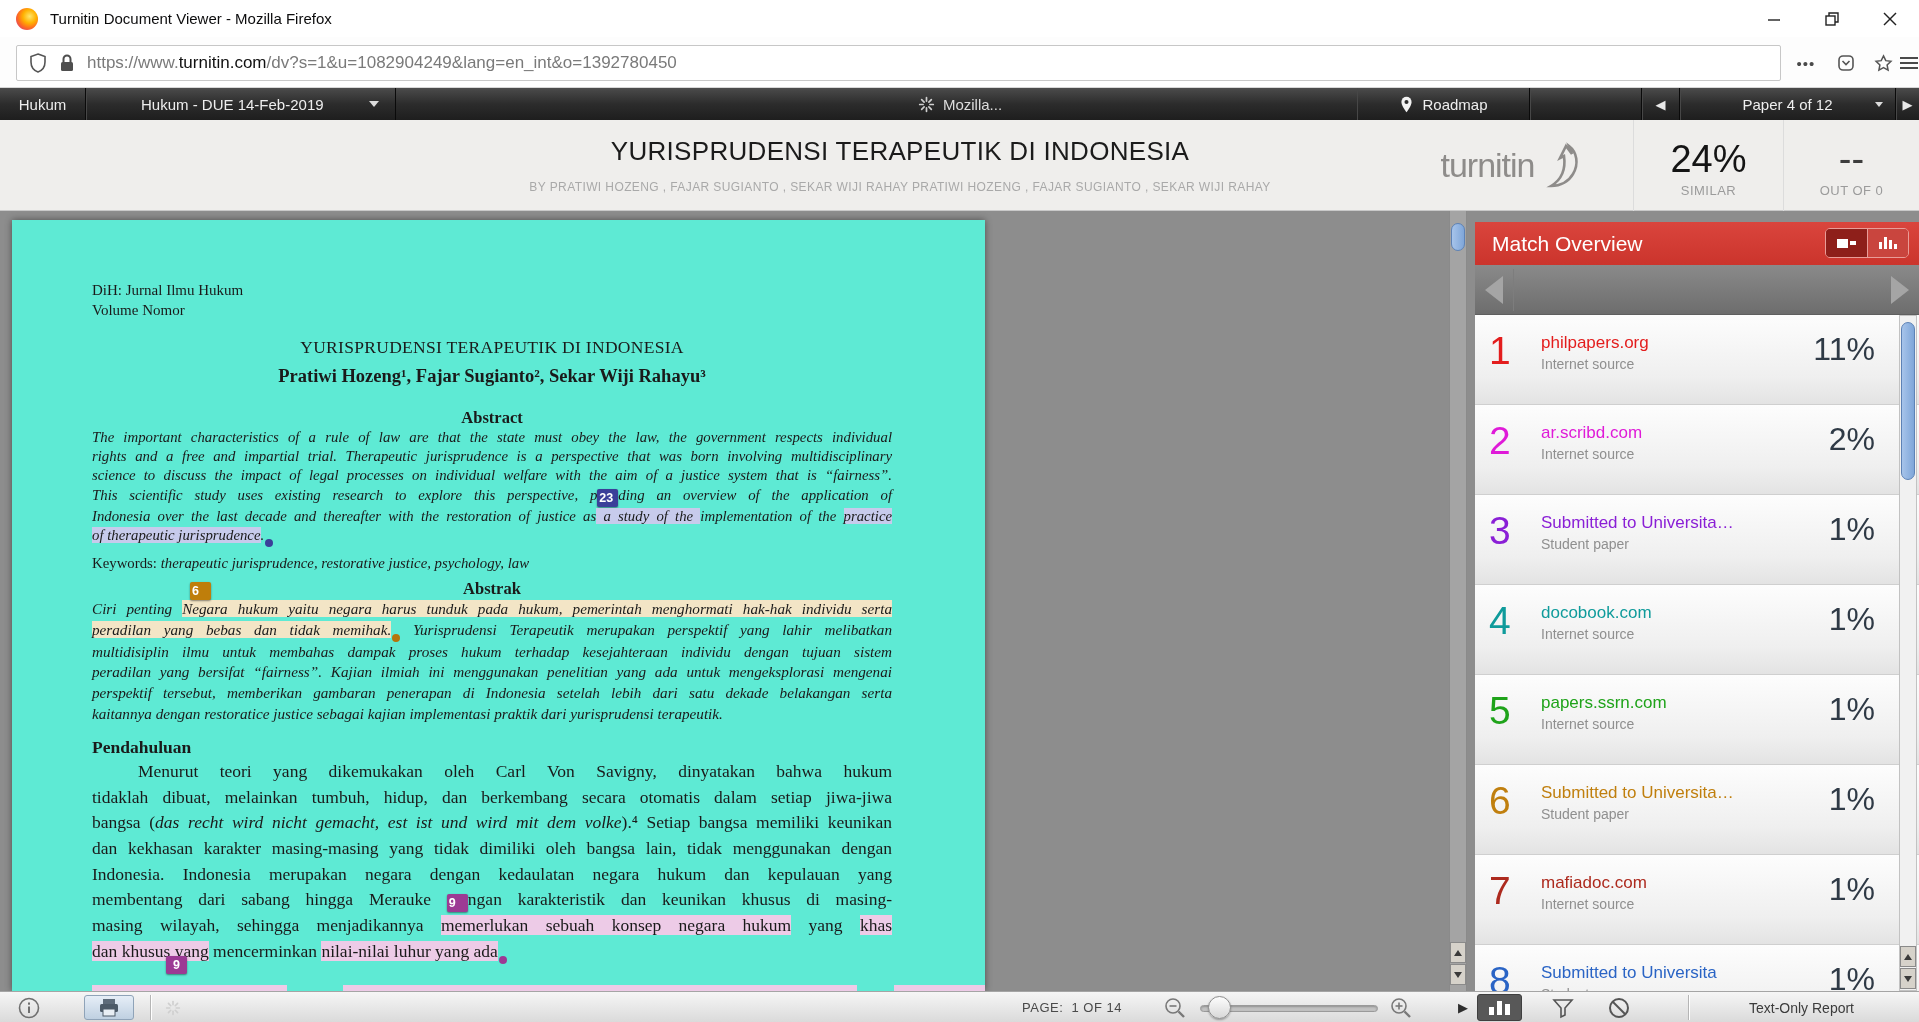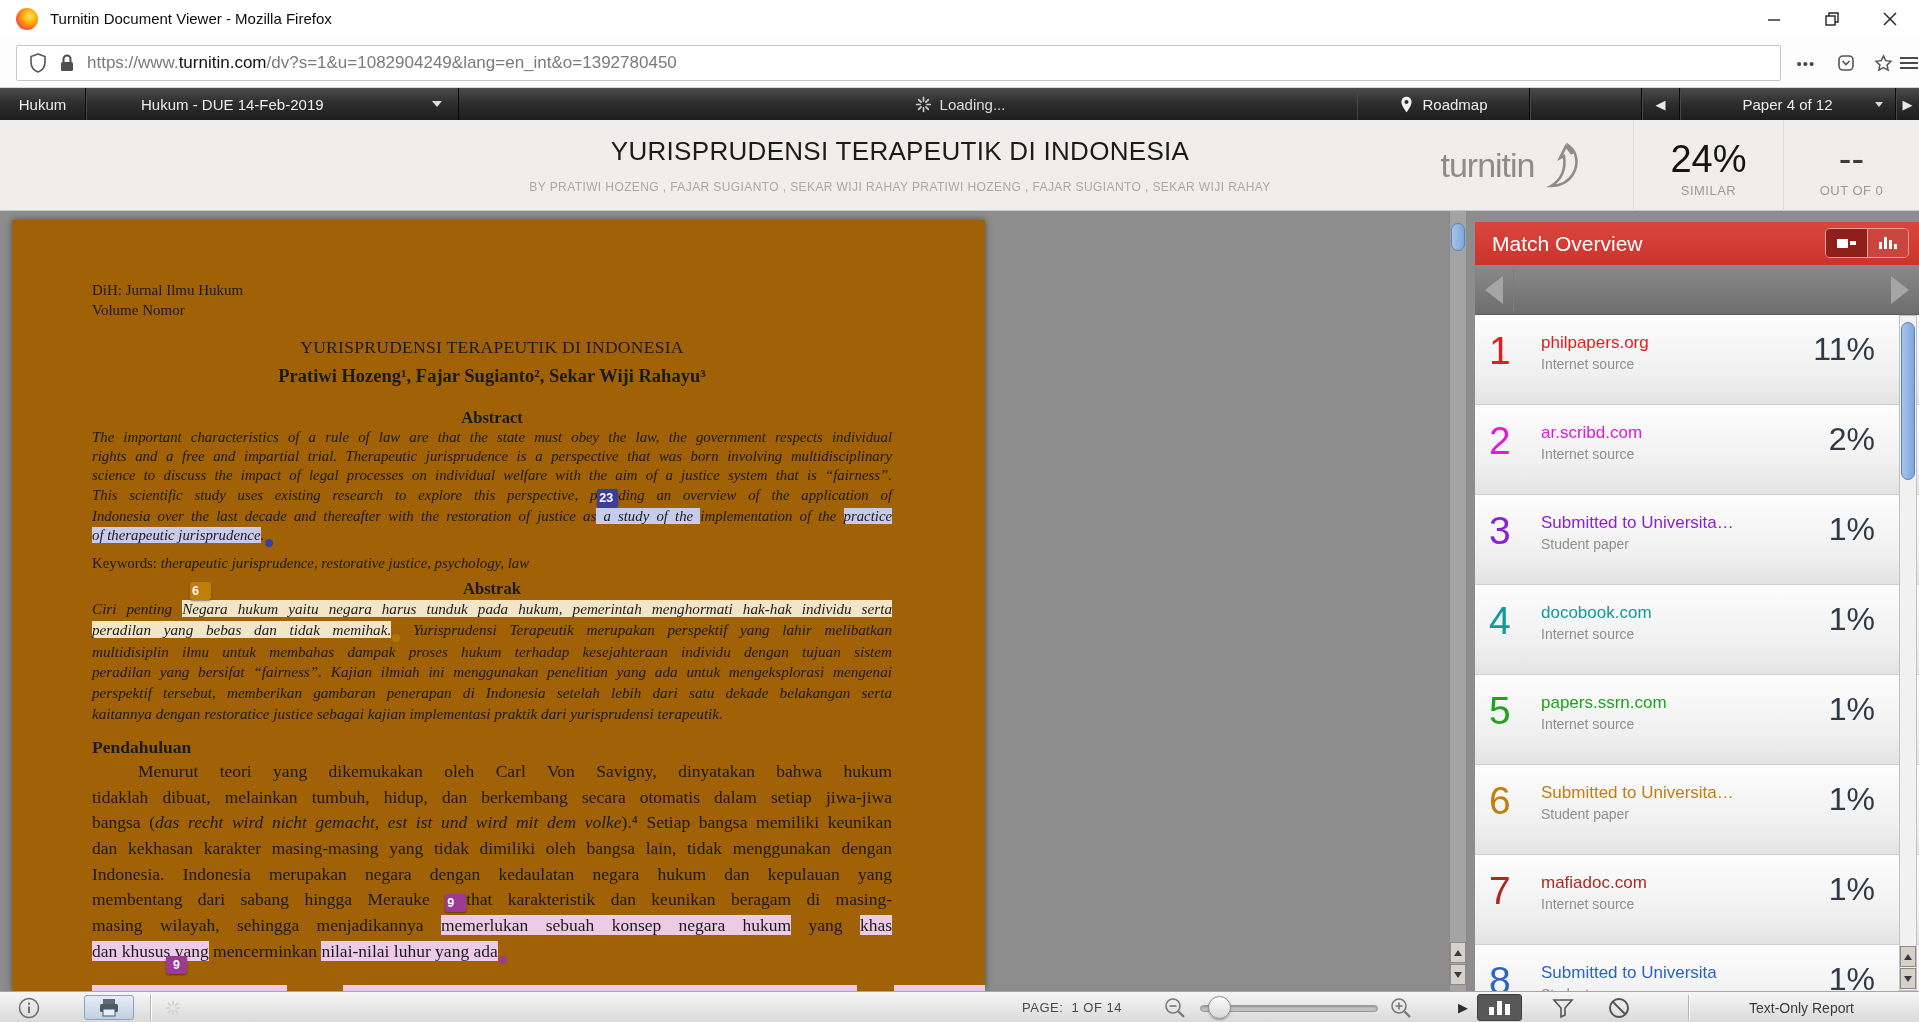--- a/index.html
+++ b/index.html
@@ -54,21 +54,21 @@
   .logo-word { font-size:34px; color:#8e8c8a; letter-spacing:-1px; }
   .hdr-stat { position:absolute; top:0; height:91px; text-align:center; border-left:1px solid #dcdcdc; }
   .stat-sim { left:1633px; width:150px; }
   .stat-grade { left:1783px; width:136px; }
   .stat-big { margin-top:18px; font-size:38px; color:#141414; }
   .stat-big.gray { color:#3d3d3d; }
   .stat-sub { margin-top:2px; font-size:13px; color:#9b9b9b; letter-spacing:.5px; }
 
   
   .viewport { position:absolute; left:0; top:211px; width:1919px; height:780px; background:#8d8d8d; }
-  .page { position:absolute; left:12px; top:9px; width:973px; height:771px; background:#a16207; box-shadow:0 0 7px rgba(0,0,0,.45); overflow:hidden; }
+  .page { position:absolute; left:12px; top:9px; width:973px; height:771px; background:#5eead4; box-shadow:0 0 7px rgba(0,0,0,.45); overflow:hidden; }
   .doc-content { position:absolute; left:80px; top:0; width:800px; font-family:"Liberation Serif",serif; color:#1a1a1a; }
 
   .dl { position:relative; }
   .meta   { font-size:15px; line-height:20px; }
   .m-first{ margin-top:60px; }
   .dtitle { margin-top:16px; font-size:17.5px; line-height:22px; text-align:center; letter-spacing:.3px; }
   .dauthors{ margin-top:6px; font-size:18.5px; line-height:24px; text-align:center; font-weight:bold; }
   .dhead  { margin-top:20px; font-size:16.5px; line-height:20px; text-align:center; font-weight:bold; }
   .dhead2 { margin-top:6px; }
   .abs    { font-size:14.8px; line-height:19.2px; font-style:italic; }
@@ -216,38 +216,38 @@
             <line x1="0" y1="12" x2="18" y2="12"></line>
           </g>
         </svg>
     </span>
   </div>
 
   <div class="appbar">
     <div class="ab-cell ab-first" style="left:0;width:86px;">
         <span>Hukum</span>
       </div>
-    <div class="ab-cell" style="left:86px;width:373px;">
+    <div class="ab-cell" style="left:86px;width:310px;">
       <span style="position:absolute;left:55px;">Hukum - DUE 14-Feb-2019</span>
       <span class="caret-down" style="position:absolute;right:16px;"></span>
     </div>
     <div class="ab-cell ab-first" style="left:860px;width:200px;border-right:none;box-shadow:none;">
       <svg class="spinner" viewBox="0 0 20 20">
         <g transform="translate(10,10)">
           <line x1="0" y1="-8" x2="0" y2="-4"></line>
             <line x1="5.7" y1="-5.7" x2="2.8" y2="-2.8"></line>
           <line x1="8" y1="0" x2="4" y2="0"></line>
             <line x1="5.7" y1="5.7" x2="2.8" y2="2.8"></line>
           <line x1="0" y1="8" x2="0" y2="4"></line>
             <line x1="-5.7" y1="5.7" x2="-2.8" y2="2.8"></line>
           <line x1="-8" y1="0" x2="-4" y2="0"></line>
             <line x1="-5.7" y1="-5.7" x2="-2.8" y2="-2.8"></line>
         </g>
       </svg>
-      <span style="margin-left:8px;color:#ddd;">Loading...</span>
+      <span style="margin-left:8px;color:#ddd;">Mozilla...</span>
     </div>
     <div class="ab-cell" style="left:1357px;width:173px;box-shadow:1px 0 0 #474747 inset;">
       <svg width="17" height="17" viewBox="0 0 20 20">
           <path d="M10 1 a6 6 0 0 1 6 6 c0 4.5-6 12-6 12 s-6-7.5-6-12 a6 6 0 0 1 6-6 Z" fill="#f2f2f2"></path>
           <circle cx="10" cy="7" r="2.4" fill="#2c2c2c"></circle>
         </svg>
       <span style="margin-left:7px;">Roadmap</span>
     </div>
     <div class="ab-cell" style="left:1530px;width:112px;"></div>
     <div class="ab-cell" style="left:1642px;width:38px;">
@@ -304,21 +304,21 @@
           <div class="dl iabs just"><span>multidisiplin ilmu untuk membahas dampak proses hukum terhadap kesejahteraan individu dengan tujuan sistem</span></div>
           <div class="dl iabs just"><span>peradilan yang bersifat “fairness”. Kajian ilmiah ini menggunakan penelitian yang ada untuk mengeksplorasi mengenai</span></div>
           <div class="dl iabs just"><span>perspektif tersebut, memberikan gambaran penerapan di Indonesia setelah lebih dari satu dekade belakangan serta</span></div>
           <div class="dl iabs"><span>kaitannya dengan restoratice justice sebagai kajian implementasi praktik dari yurisprudensi terapeutik.</span></div>
           <div class="dl phead"><span>Pendahuluan</span></div>
           <div class="dl para just indent"><span>Menurut teori yang dikemukakan oleh Carl Von Savigny, dinyatakan bahwa hukum</span></div>
           <div class="dl para just"><span>tidaklah dibuat, melainkan tumbuh, hidup, dan berkembang secara otomatis dalam setiap jiwa-jiwa</span></div>
           <div class="dl para just"><span>bangsa (</span><span style="font-style: italic;">das recht wird nicht gemacht, est ist und wird mit dem volke</span><span>).⁴ Setiap bangsa memiliki keunikan</span></div>
           <div class="dl para just"><span>dan kekhasan karakter masing-masing yang tidak dimiliki oleh bangsa lain, tidak menggunakan dengan</span></div>
           <div class="dl para just"><span>Indonesia. Indonesia merupakan negara dengan kedaulatan negara hukum dan kepulauan yang</span></div>
-          <div class="dl para just"><span>membentang dari sabang hingga Merauke </span><span class="seg-badge" style="background: rgb(156, 58, 148);">9</span><span>that karakteristik dan keunikan beragam di masing-</span></div>
+          <div class="dl para just"><span>membentang dari sabang hingga Merauke </span><span class="seg-badge" style="background: rgb(156, 58, 148);">9</span><span>ngan karakteristik dan keunikan khusus di masing-</span></div>
           <div class="dl para just"><span>masing wilayah, sehingga menjadikannya </span><span class="hl-pink">memerlukan sebuah konsep negara hukum</span><span> yang </span><span class="hl-pink">khas</span></div>
           <div class="dl para"><span class="hl-pink">dan khusus yang</span><span class="seg-badge badge-abs9" style="background: rgb(156, 58, 148);">9</span><span> mencerminkan </span><span class="hl-pink">nilai-nilai luhur yang ada</span><span class="dot" style="background: rgb(156, 58, 148);"></span></div>
         </div>
       <div class="strip strip1"></div>
       <div class="strip strip2"></div>
       <div class="strip strip3"></div>
     </div>
 
     <div class="doc-scroll">
       <div class="scroll-thumb-blue doc-thumb"></div>

